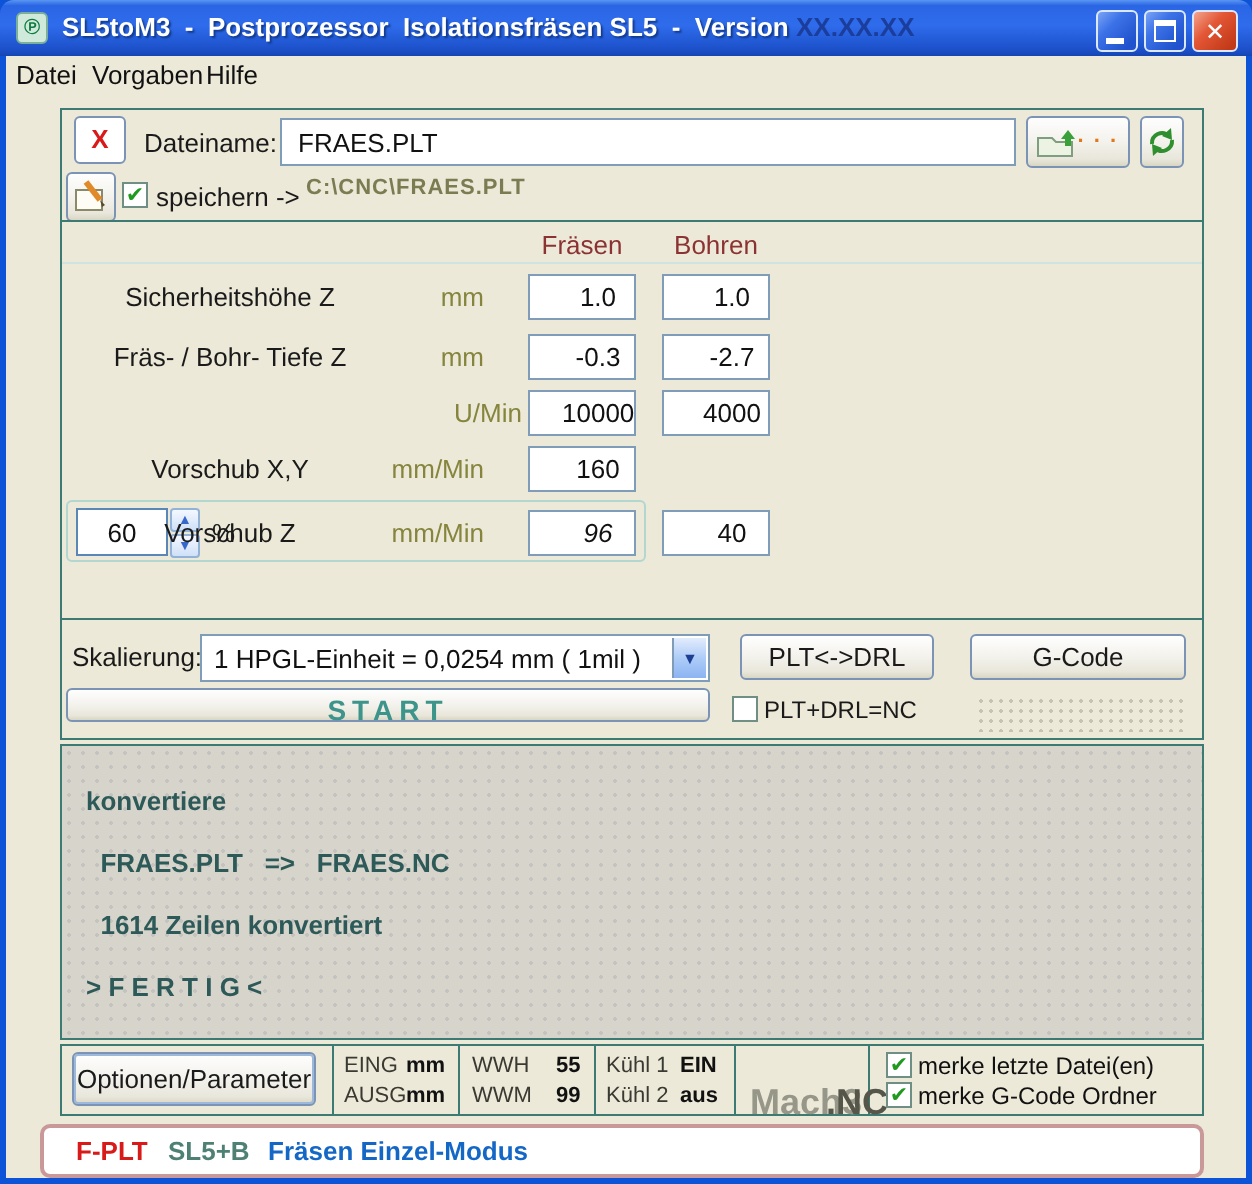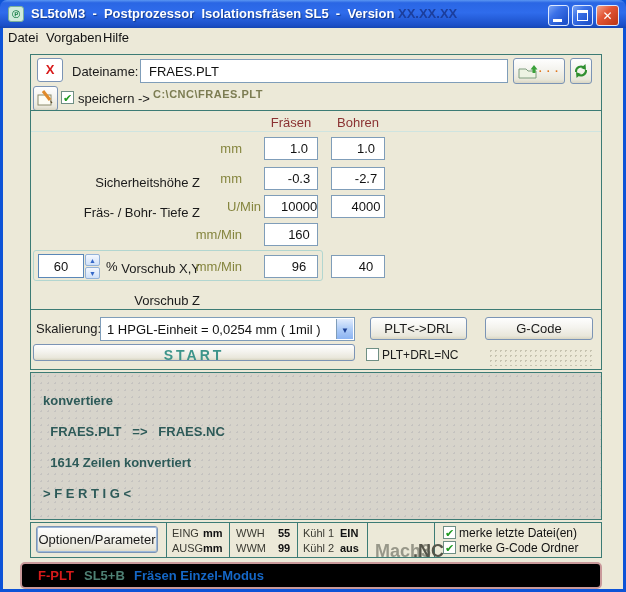--- a/index.html
+++ b/index.html
@@ -42,21 +42,21 @@
   
   .gbox{position:absolute;border:1px solid #3c7b74;}
   .box-file   {left:30px;top:54px; width:572px;height:57px;}
   .box-params {left:30px;top:110px;width:572px;height:200px;}
   .box-scaling{left:30px;top:309px;width:572px;height:61px;}
   .console    {left:30px;top:372px;width:572px;height:148px;
                background-color:#d7d4cb;
                background-image:radial-gradient(rgba(150,150,165,.28) 1px,transparent 1px);
                background-size:7px 7px;}
   .box-footer {left:30px;top:522px;width:572px;height:36px;}
-  .statusbar  {left:20px;top:562px;width:582px;height:27px;border:2px solid #c9999a;border-radius:5px;background:#000000;}
+  .statusbar  {left:20px;top:562px;width:582px;height:27px;border:2px solid #c9999a;border-radius:5px;background:#ffffff;}
   
   .xpbtn{
     position:absolute;border:1px solid #7b94b5;border-radius:3px;
     background:linear-gradient(180deg,#fefefe,#f4f3ee 45%,#e9e7db 85%,#d9d6c3);
     font-size:13px;color:#1a1a1a;text-align:center;cursor:default;
   }
   .tinput{
     position:absolute;border:1px solid #7f9db9;background:#fff;
     font-family:"Liberation Sans","DejaVu Sans",sans-serif;font-size:13px;color:#111;padding:0;
   }
@@ -67,21 +67,21 @@
   .label{position:absolute;font-size:13px;color:#1a1a1a;white-space:nowrap;}
   
   .clear-btn{left:37px;top:58px;width:26px;height:24px;background:#fff;}
   .clear-x{color:#d81a1a;font-weight:bold;font-size:13px;line-height:22px;}
   .filename-input{left:140px;top:59px;width:368px;height:24px;padding-left:8px;}
   .browse-dots{position:absolute;right:5px;top:3px;color:#e07820;font-weight:bold;font-size:11px;letter-spacing:1px;}
   .path-text{position:absolute;left:153px;top:88px;font-size:11px;font-weight:bold;color:#7c7c52;letter-spacing:.5px;}
   
   .col-header{position:absolute;top:115px;width:54px;text-align:center;font-size:13px;color:#8b3232;}
   .header-sep{position:absolute;left:31px;top:131px;width:570px;height:1px;background:#cfe4e0;}
-  .prow-label{position:absolute;left:30px;width:170px;text-align:right;font-size:13px;color:#1a1a1a;white-space:nowrap;margin-top:34px;}
+  .prow-label{position:absolute;left:30px;width:170px;text-align:center;font-size:13px;color:#1a1a1a;white-space:nowrap;}
   .prow-unit{position:absolute;left:30px;width:212px;text-align:right;font-size:13px;color:#85853e;white-space:nowrap;}
   .pfield{height:23px;width:54px;text-align:center;padding-left:16px;}
   .f1{left:264px;} .f2{left:331px;}
   .vz-highlight{position:absolute;left:33px;top:250px;width:290px;height:31px;border:1px solid #b2d6d0;border-radius:3px;}
   .spinner-input{left:38px;top:254px;width:46px;height:24px;text-align:center;border-color:#5a87b8;}
   .spinbtn{position:absolute;left:85px;width:15px;height:12px;border:1px solid #93b2d8;border-radius:2px;
            background:linear-gradient(180deg,#f4f8ff,#cfe0f8);font-size:7px;color:#3568c8;text-align:center;line-height:11px;}
   
   .combo{position:absolute;left:100px;top:317px;width:255px;height:24px;background:#fff;border:1px solid #7f9db9;}
   .combo-text{position:absolute;left:6px;top:4px;font-size:13px;color:#111;white-space:nowrap;}
@@ -189,21 +189,21 @@
   <span class="prow-unit" style="top:227px;">mm/Min</span>
   <input class="tinput pfield f1" style="top: 223px;" value="160">
 
   <div class="vz-highlight"></div>
   <input class="tinput spinner-input" value="60" style="">
   <div class="spinbtn" style="top:254px;">▲</div>
   <div class="spinbtn" style="top:267px;">▼</div>
   <span class="label" style="left:106px;top:259px;">%</span>
   <span class="prow-label" style="top:259px;">Vorschub Z</span>
   <span class="prow-unit" style="top:259px;">mm/Min</span>
-  <input class="tinput pfield f1" style="top: 255px;" value="96">
+  <input class="tinput pfield f1" style="top: 255px; font-style: italic;" value="96">
   <input class="tinput pfield f2" style="top: 255px;" value="40">
 
   <div class="gbox box-scaling"></div>
   <span class="label" style="left:36px;top:321px;">Skalierung:</span>
   <div class="combo">
     <span class="combo-text">1 HPGL-Einheit = 0,0254 mm ( 1mil )</span>
     <div class="combo-btn">
       <span>▼</span>
     </div>
   </div>

